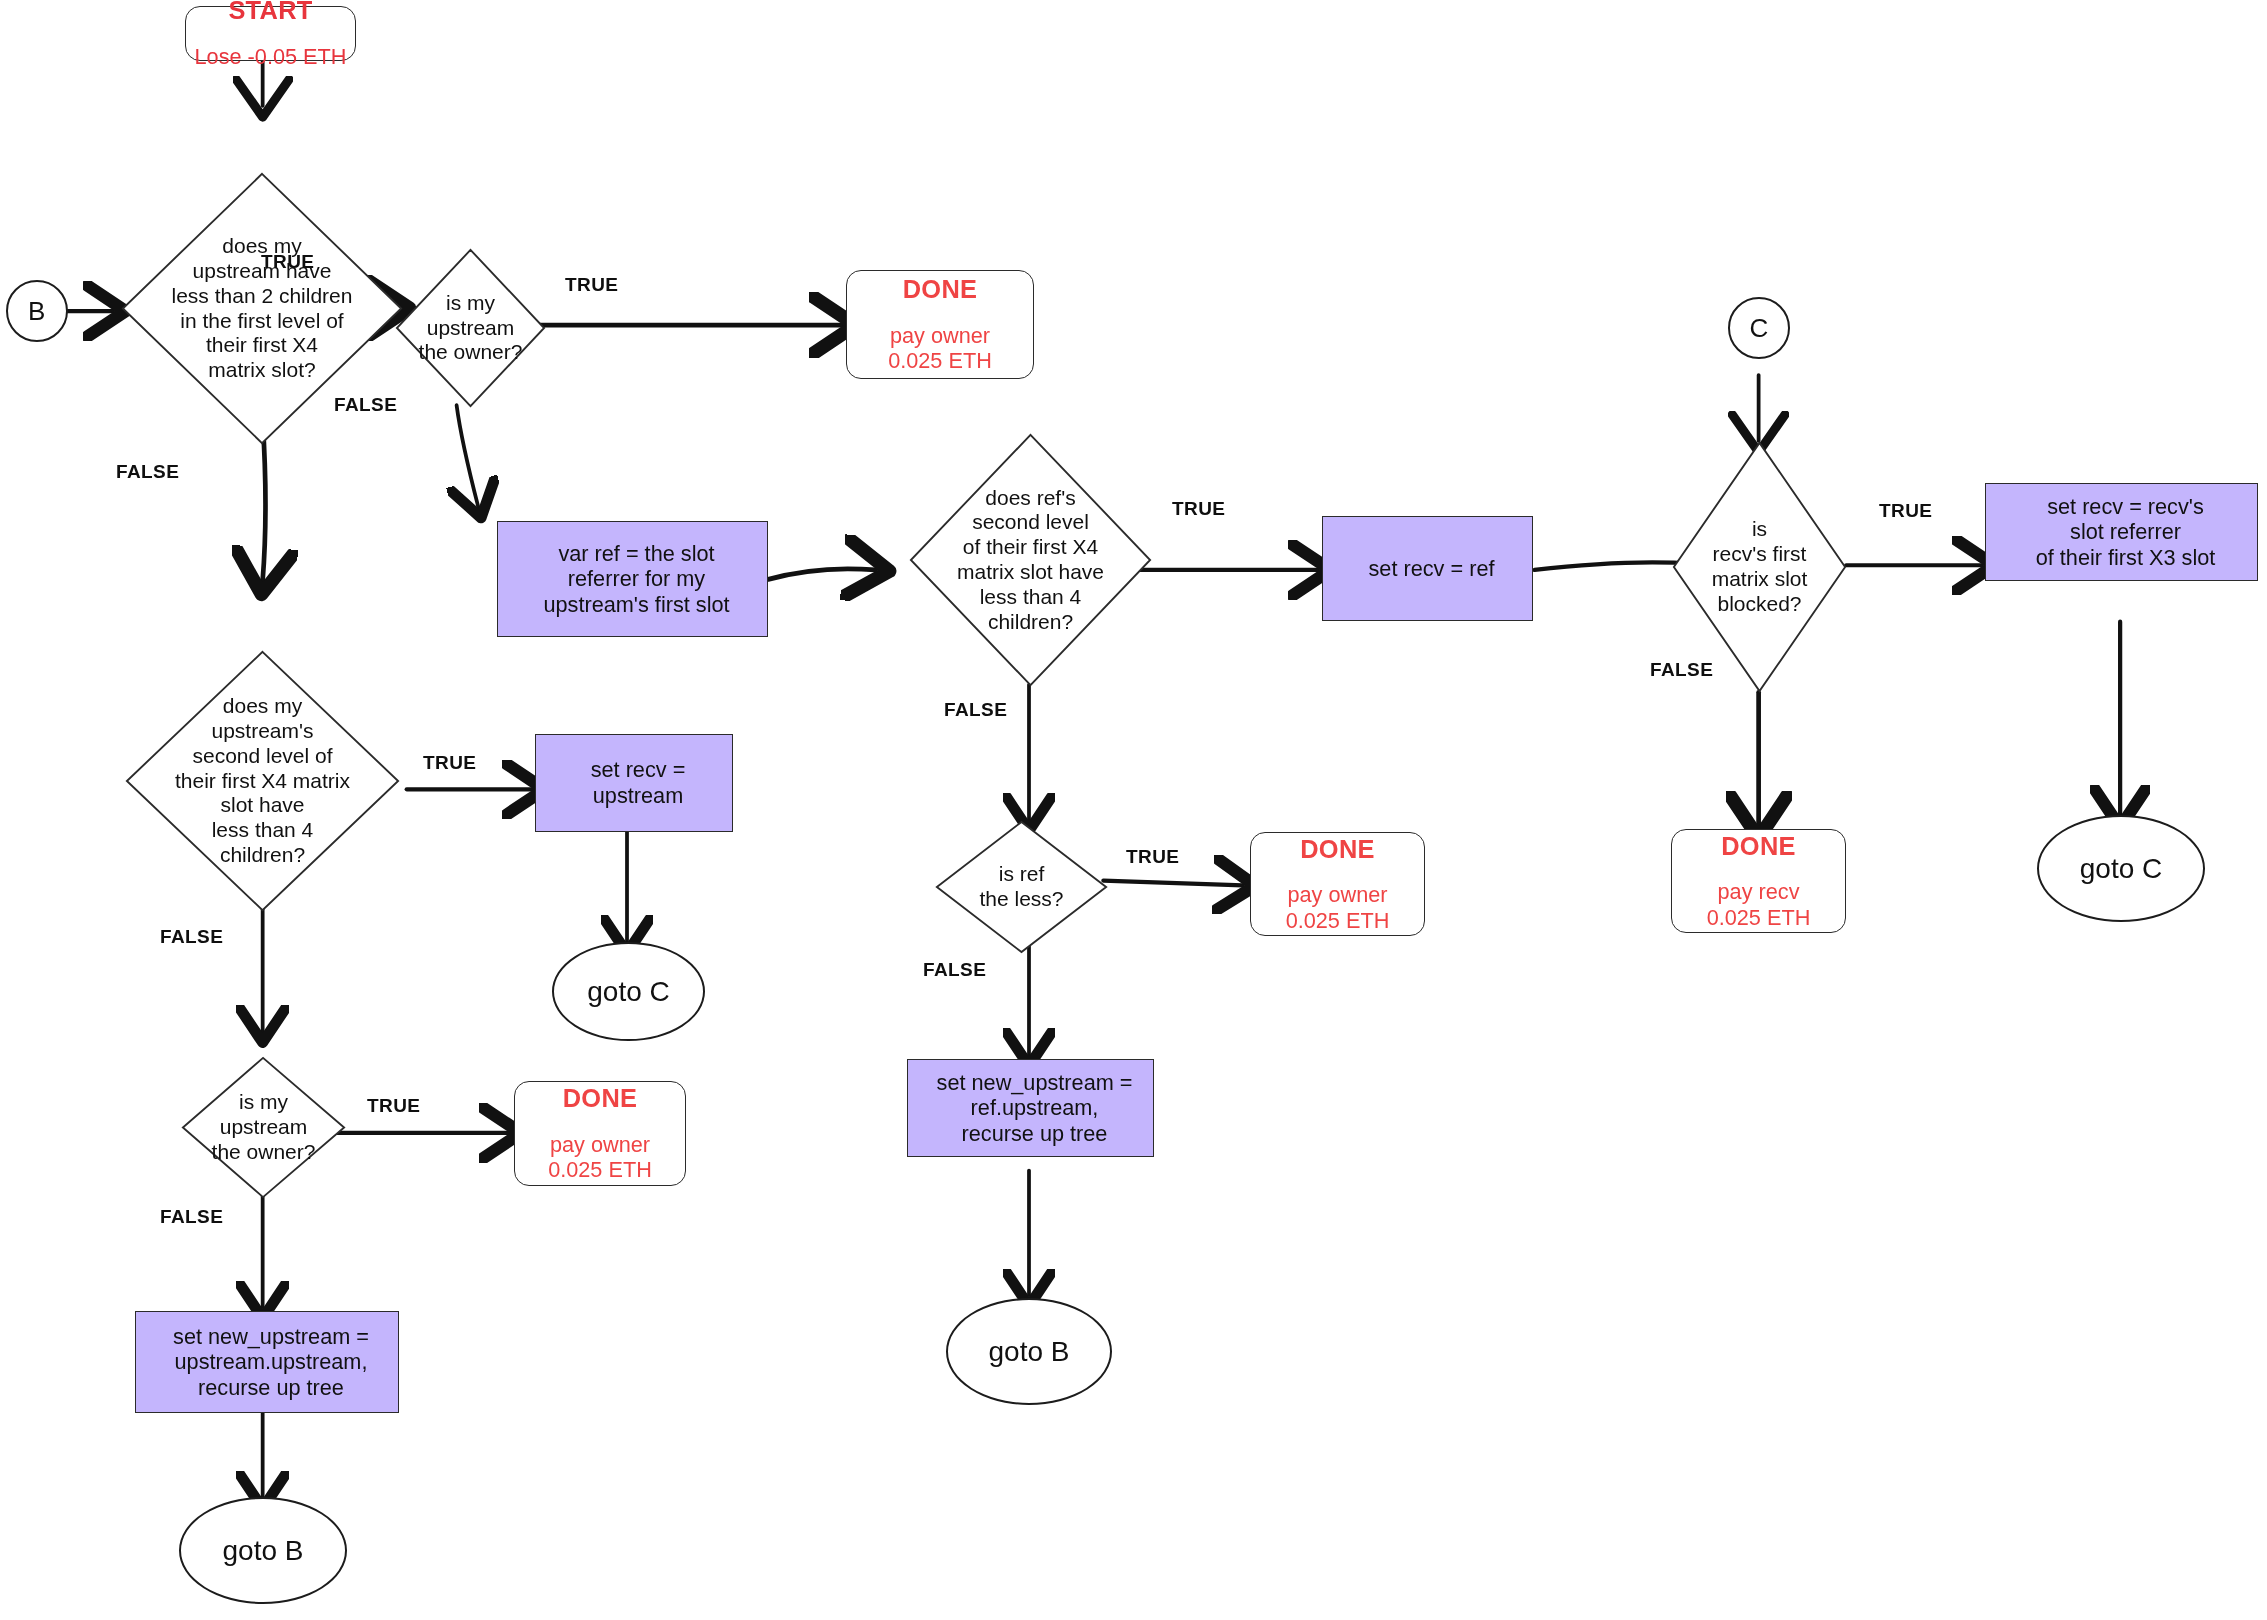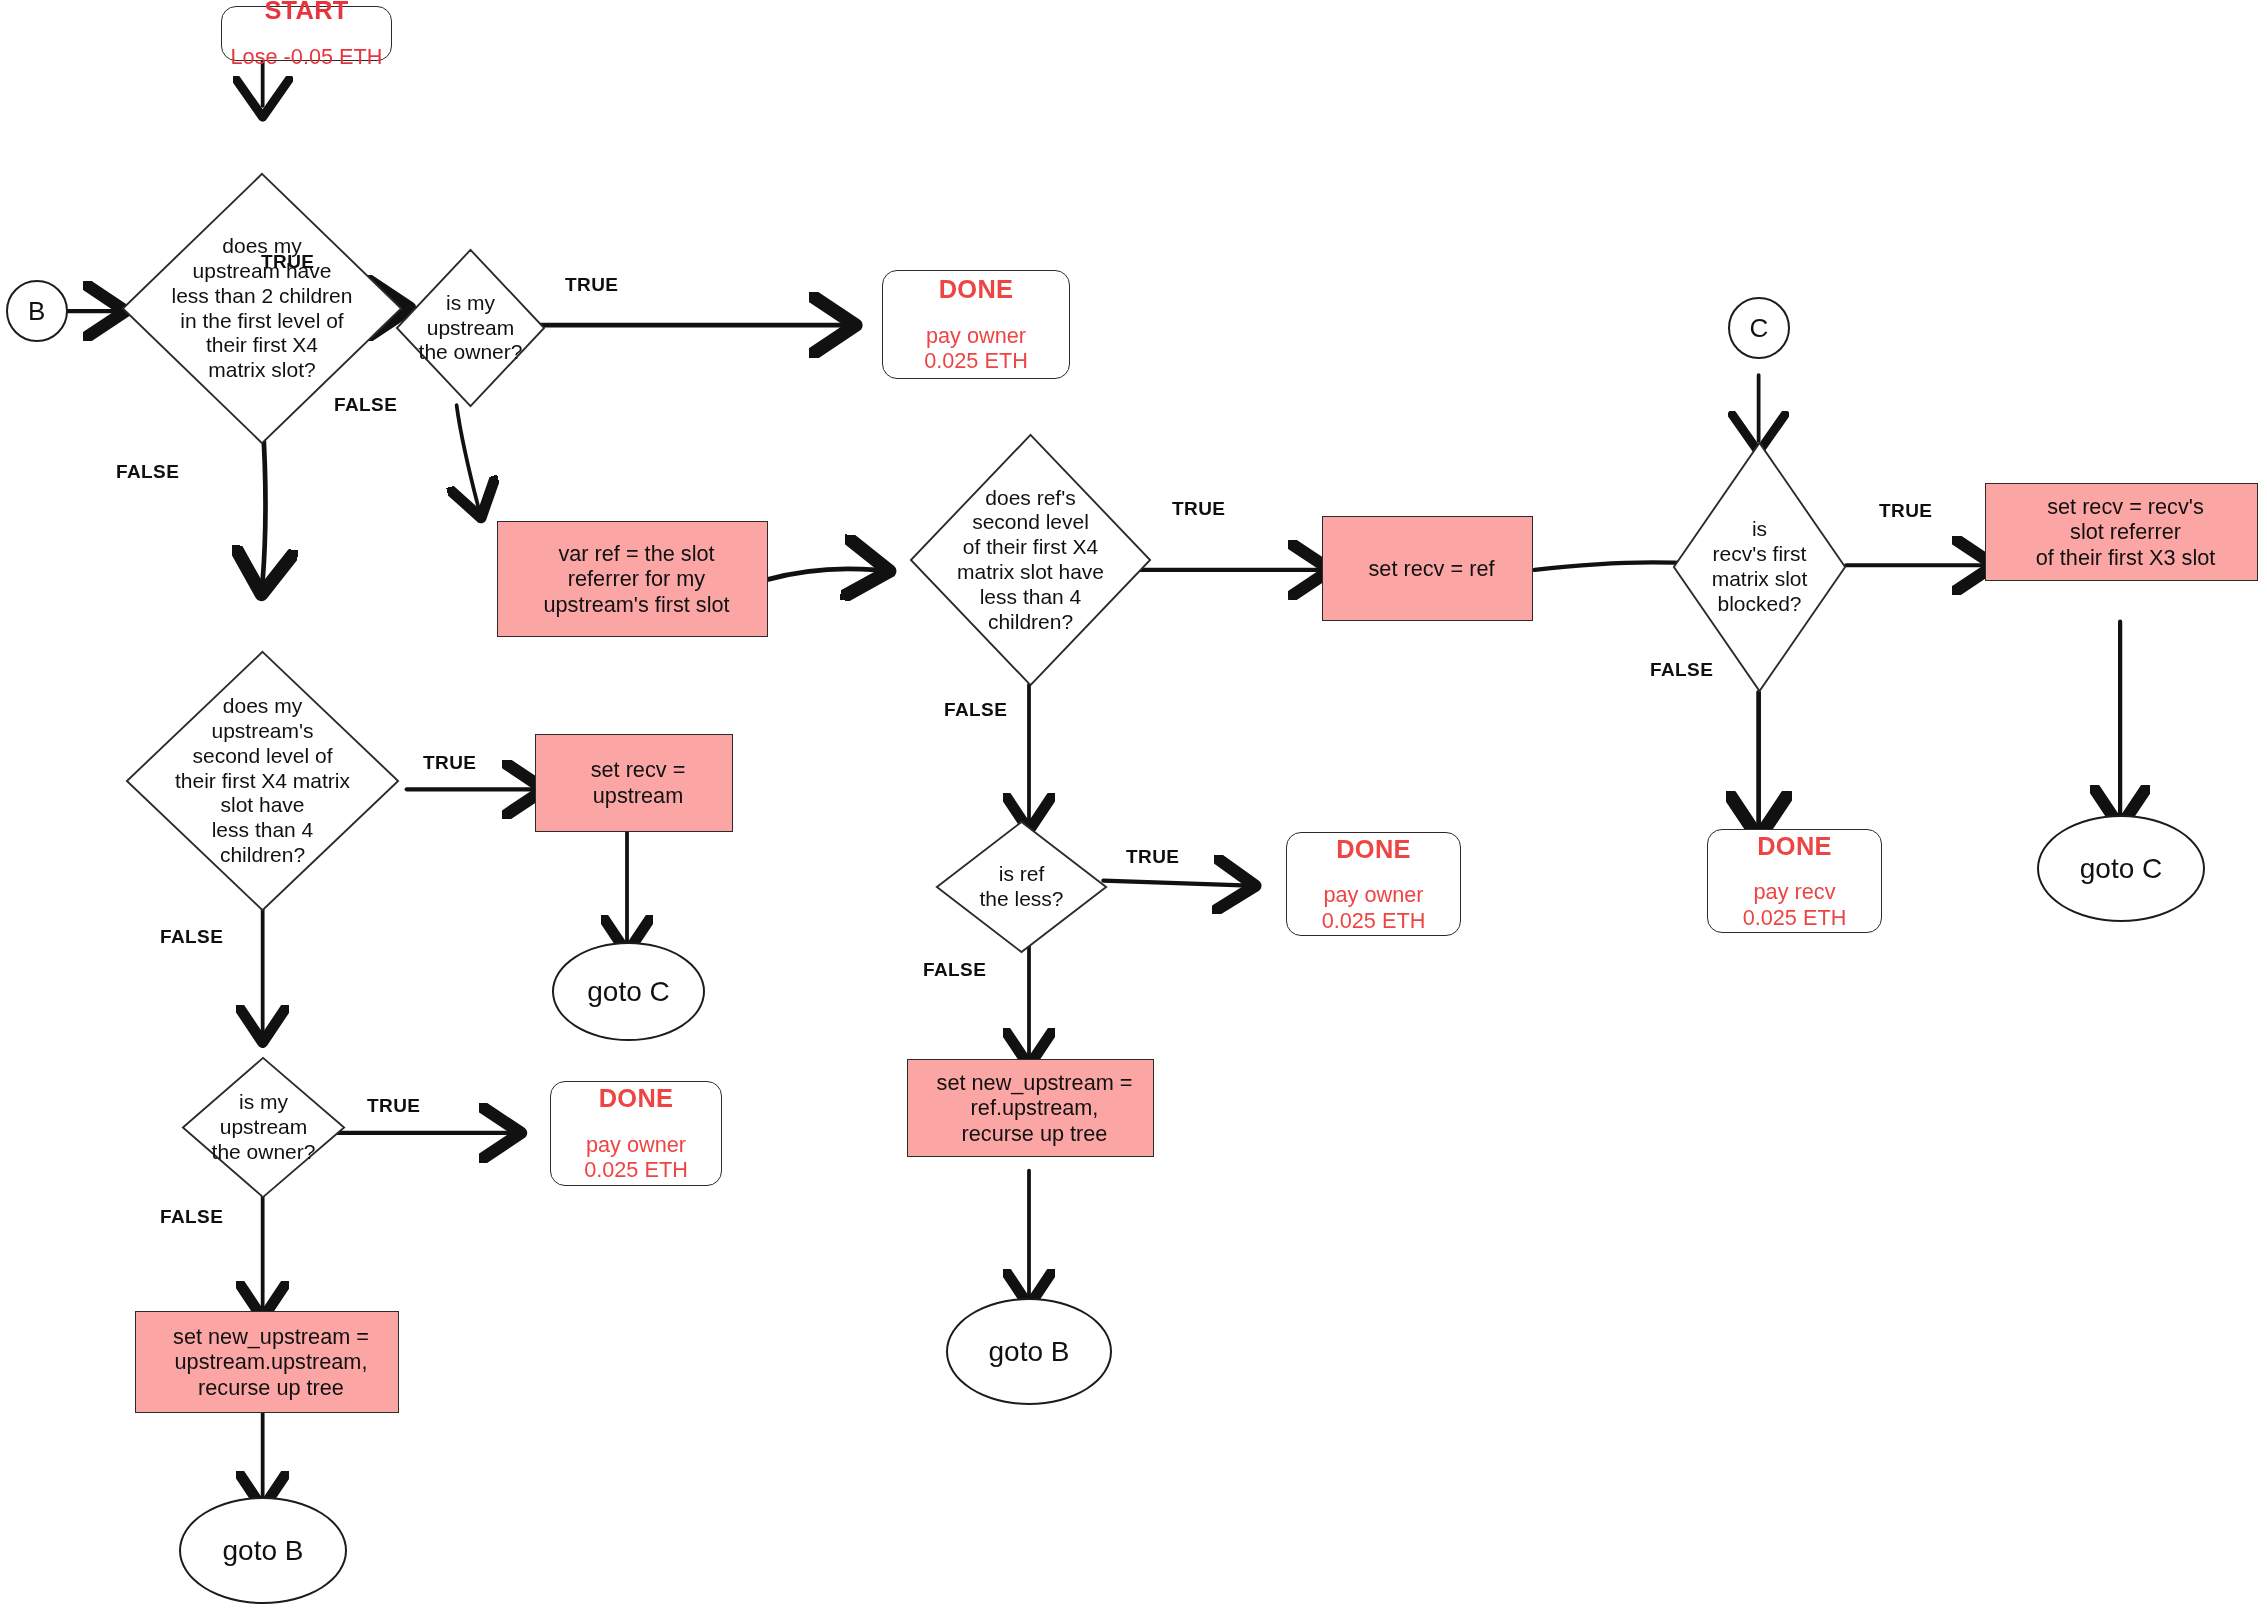--- a/index.html
+++ b/index.html
@@ -11,29 +11,29 @@
     background:#ffffff;
     font-family:"Liberation Sans", sans-serif;
     overflow:hidden;
   }
   #edges{position:absolute;left:0;top:0;width:2267px;height:1621px;pointer-events:none;}
 
   .node{position:absolute;box-sizing:border-box;display:flex;align-items:center;justify-content:center;text-align:center;}
   .node .txt{display:block;width:100%;line-height:1.18;white-space:pre-line;}
 
   
-  .term{border:1.9px solid #2b2b2b;border-radius:15px;background:#fff;margin-left:36px;}
+  .term{border:1.9px solid #2b2b2b;border-radius:15px;background:#fff;}
   .term .txt{padding:1.9px 3.8px;}
   .term .hdr{display:block;font-weight:bold;font-size:25.4px;letter-spacing:0.3px;}
   .term .sub{display:block;font-size:21.7px;}
   .term.start .hdr,.term.start .sub{color:#e8353d;}
   .term.done .hdr,.term.done .sub{color:#ef4444;}
 
   
-  .proc{border:1.9px solid #2b2b2b;background:#fca5a5;padding-left:8px;}
+  .proc{border:1.9px solid #2b2b2b;background:#c4b5fd;padding-left:8px;}
   .proc .txt{font-size:21.7px;color:#111;padding:1.9px 5.6px;}
 
   
   .dec{background:transparent;text-align:center;}
   .dec .dshape{position:absolute;left:0;top:0;width:100%;height:100%;}
   .dec .txt{position:relative;z-index:2;font-size:21px;color:#111;padding:0 5.6px;}
 
   
   .conn{border:2.4px solid #1c1c1c;background:#fff;border-radius:50%;}
   .conn .txt{font-size:21.7px;color:#111;}

